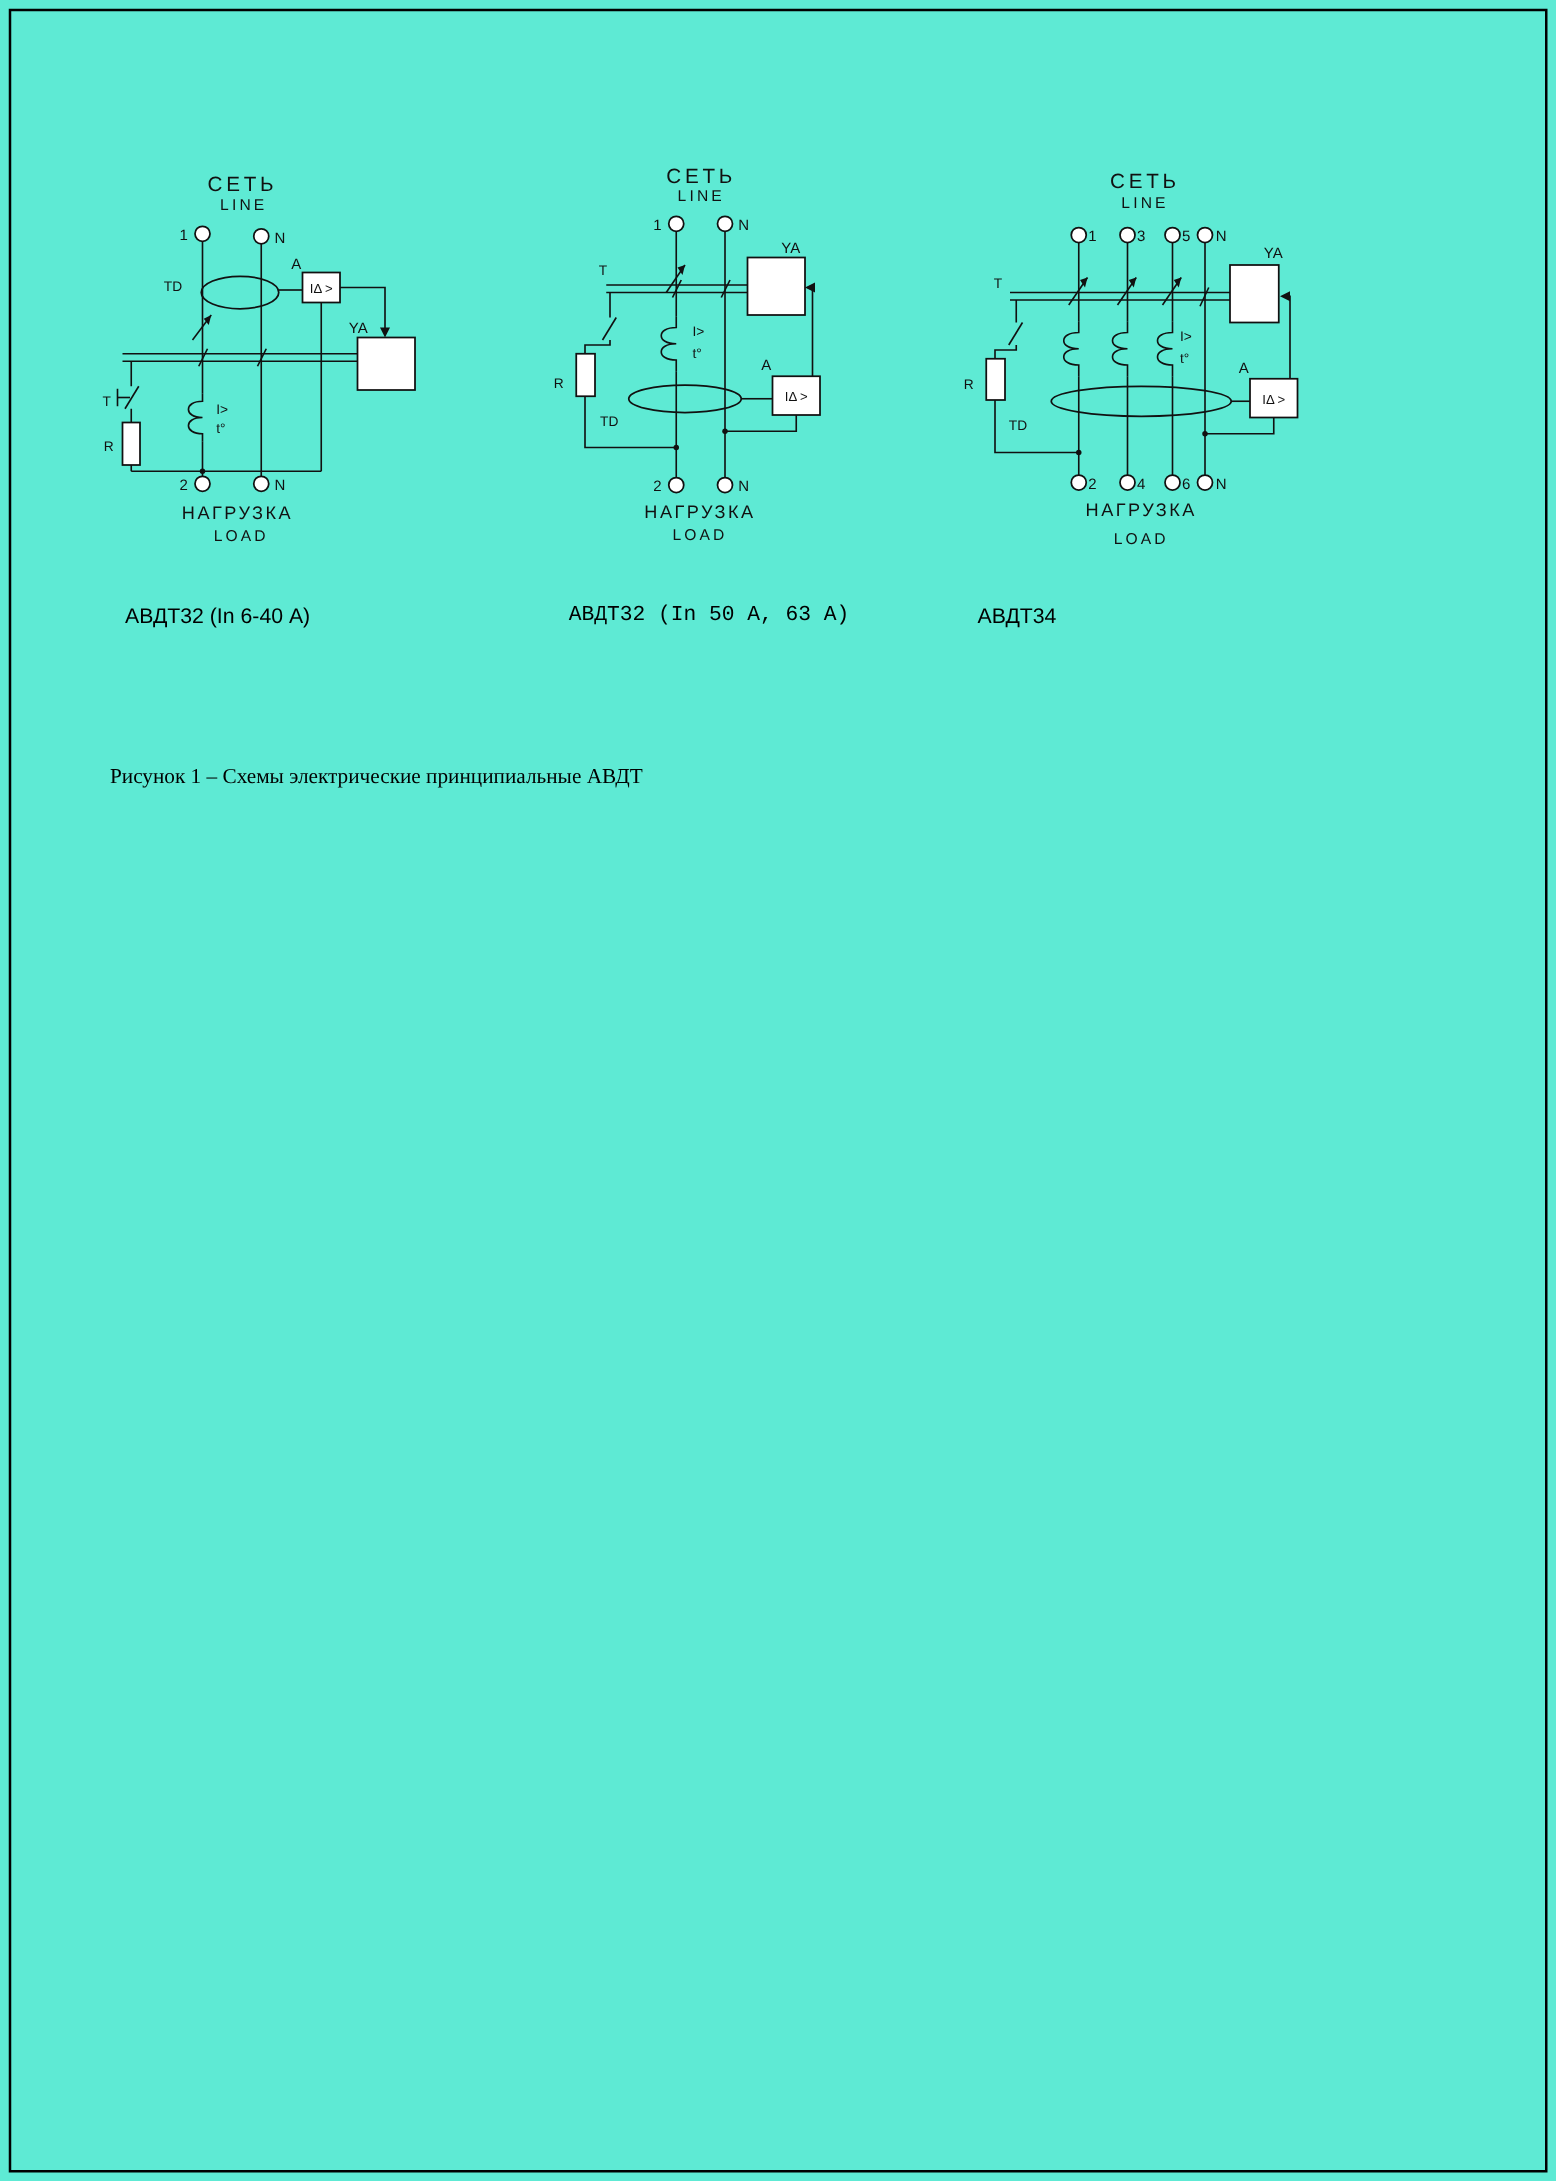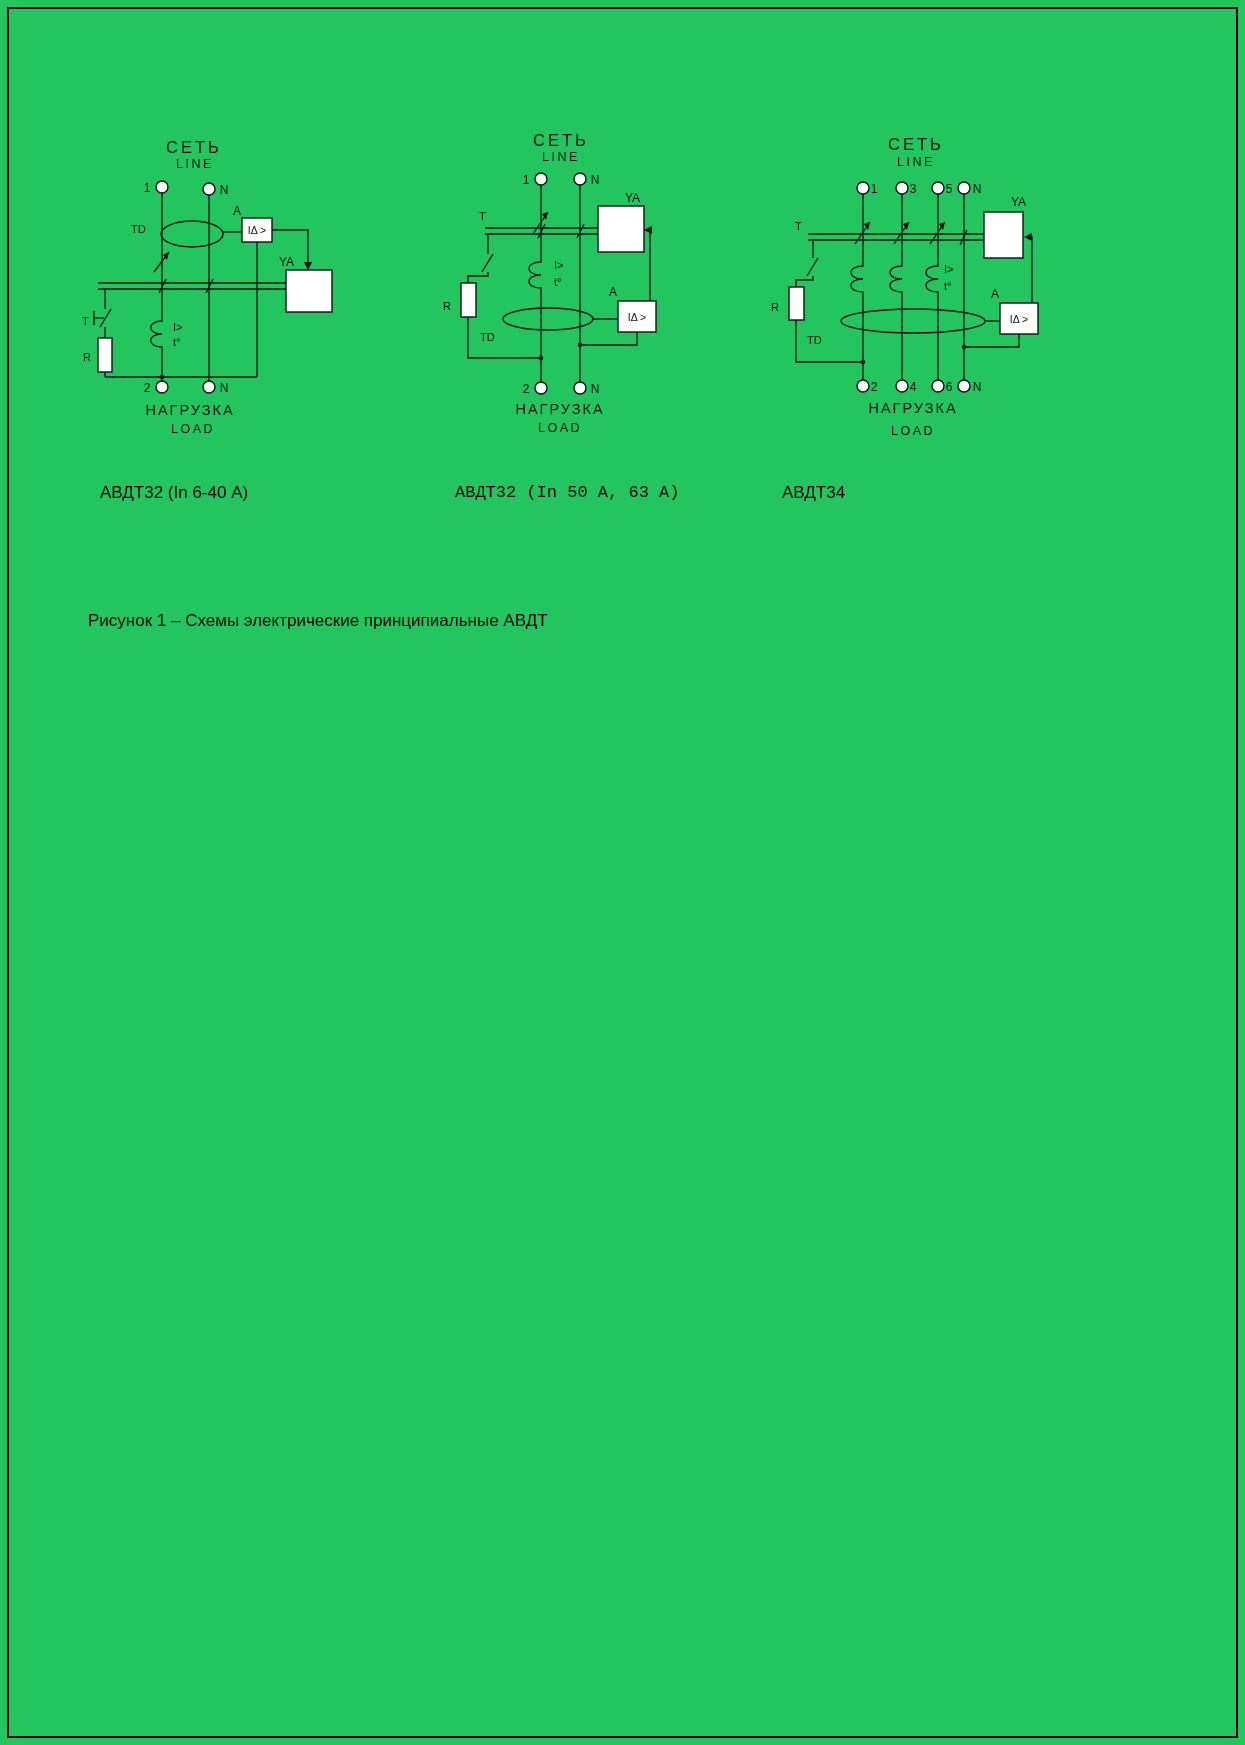--- a/index.html
+++ b/index.html
@@ -2,39 +2,39 @@
 <html><head>
 <meta charset="utf-8">
 <style>
   * { margin:0; padding:0; box-sizing:border-box; }
   html,body { background:#fff; }
   body {
     width:1245px; height:1745px; position:relative;
     font-family:"Liberation Sans","DejaVu Sans",sans-serif;
     color:#111;
   }
-  .page { position:absolute; inset:0; background:#22c55e; }
+  .page { position:absolute; inset:0; background:#5eead4; }
   .frame { position:absolute; left:7px; top:7px; right:7px; bottom:7px;
            border:2.5px solid #000; }
   svg.schematic { position:absolute; overflow:visible; }
   svg text { fill:#111; font-family:"Liberation Sans","DejaVu Sans",sans-serif; }
   .big  { font-size:16.5px; letter-spacing:3px; }
   .med  { font-size:12.5px; letter-spacing:2.5px; }
   .ruload { font-size:14.5px; letter-spacing:2px; }
   .lbl  { font-size:12px; }
   .slbl { font-size:11px; }
   .idel { font-size:10.5px; }
   .wire { stroke:#111; stroke-width:1.3; fill:none; }
   .box  { fill:#fff; stroke:#111; stroke-width:1.4; }
   .oval { fill:none; stroke:#111; stroke-width:1.4; }
   .term { fill:#fff; stroke:#111; stroke-width:1.4; }
   .dot  { fill:#111; stroke:none; }
   .arrow{ fill:#111; stroke:none; }
   .title { position:absolute; font-size:17px; color:#000; white-space:nowrap; }
-  .caption { position:absolute; font-size:17px; color:#000; white-space:nowrap; }
+  .caption { position:absolute; font-size:17px; color:#000; white-space:nowrap;font-family:Liberation Serif, serif; }
 </style>
 </head>
 <body>
 
 <div class="page">
   <div class="frame"></div>
 
   <svg class="schematic" style="left:80px; top:125px;" width="270" height="330" viewBox="0 0 270 330">
 
     <text x="114" y="28" text-anchor="middle" class="big">СЕТЬ</text>

